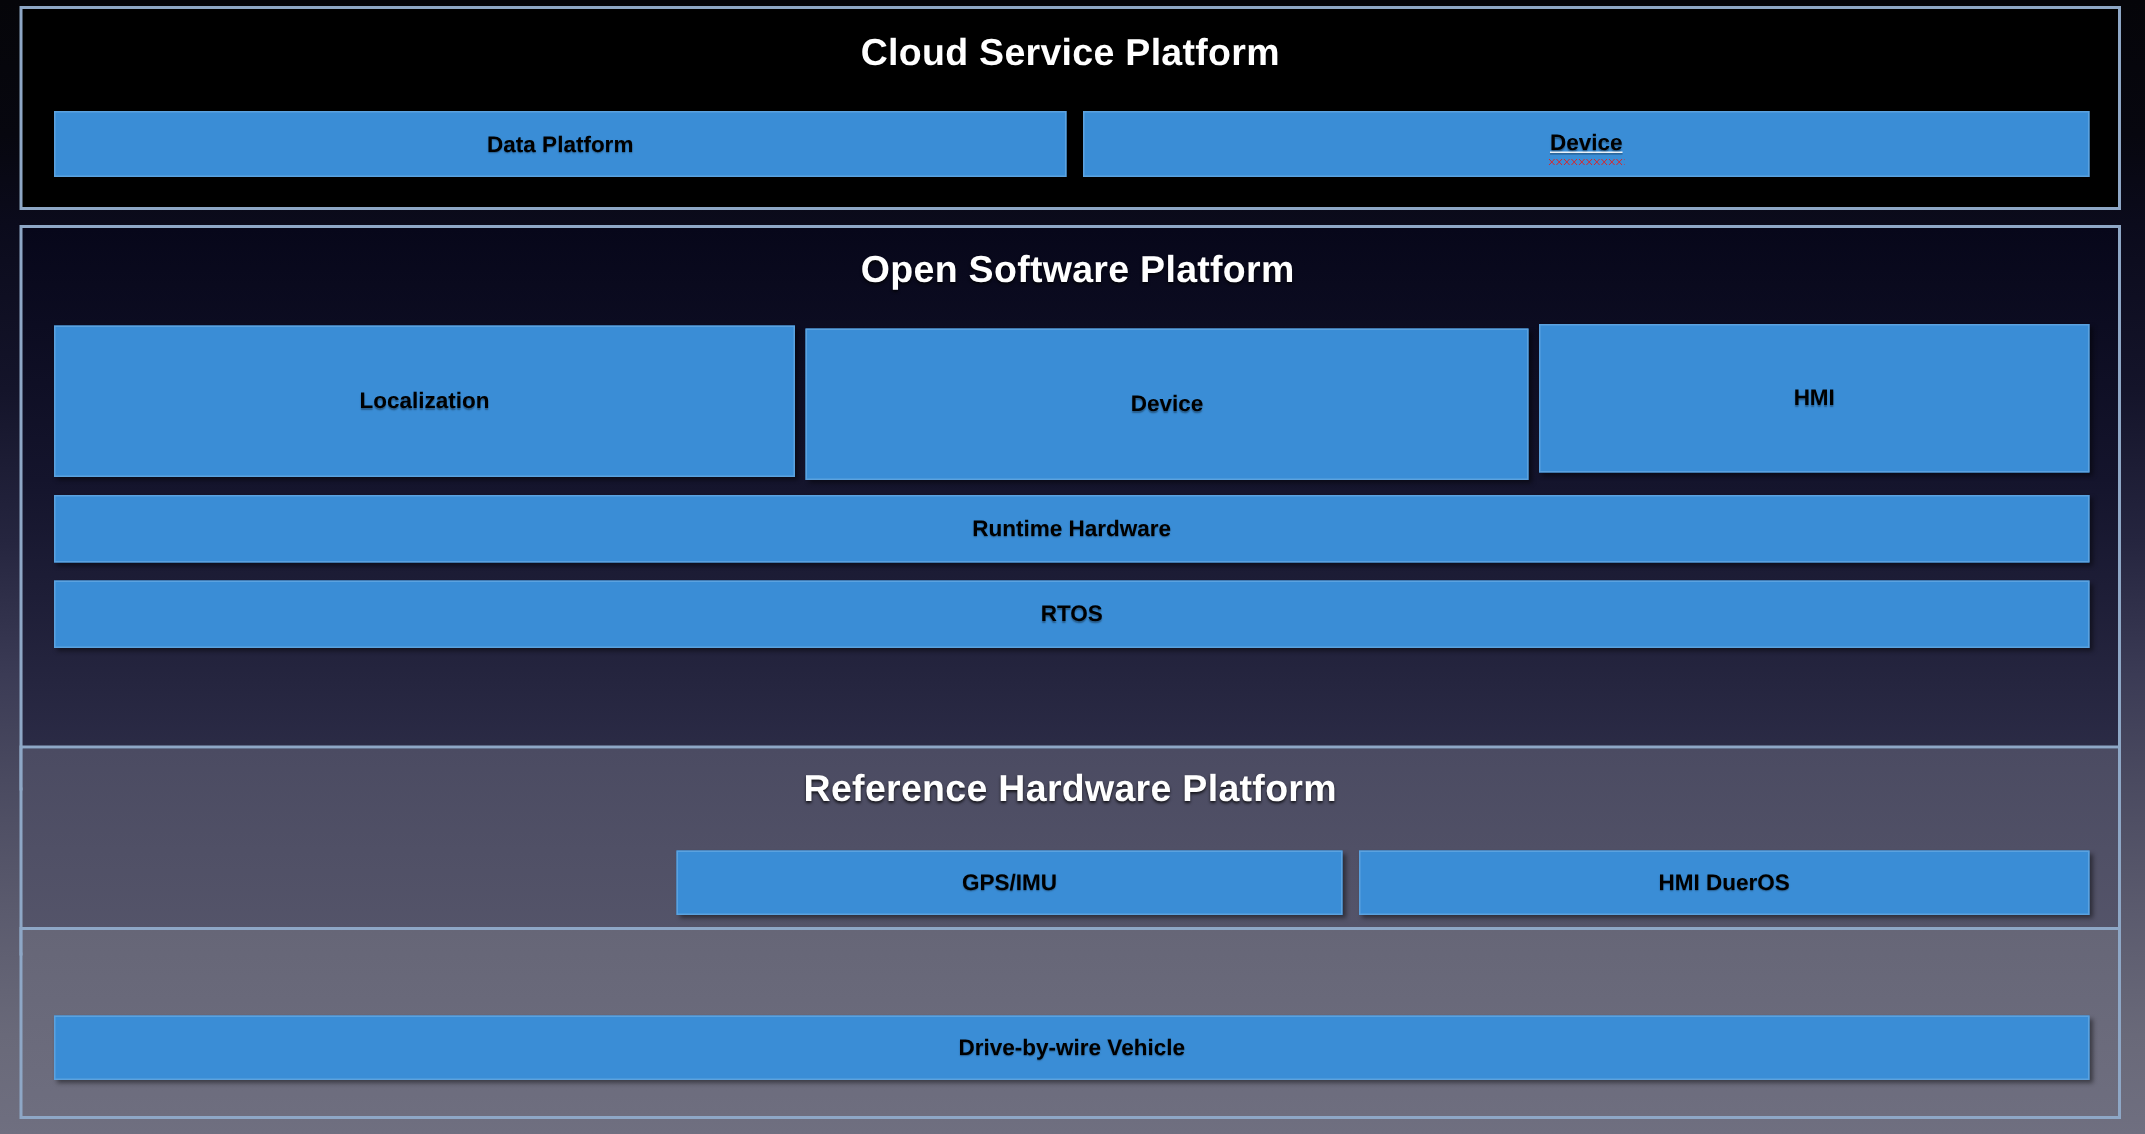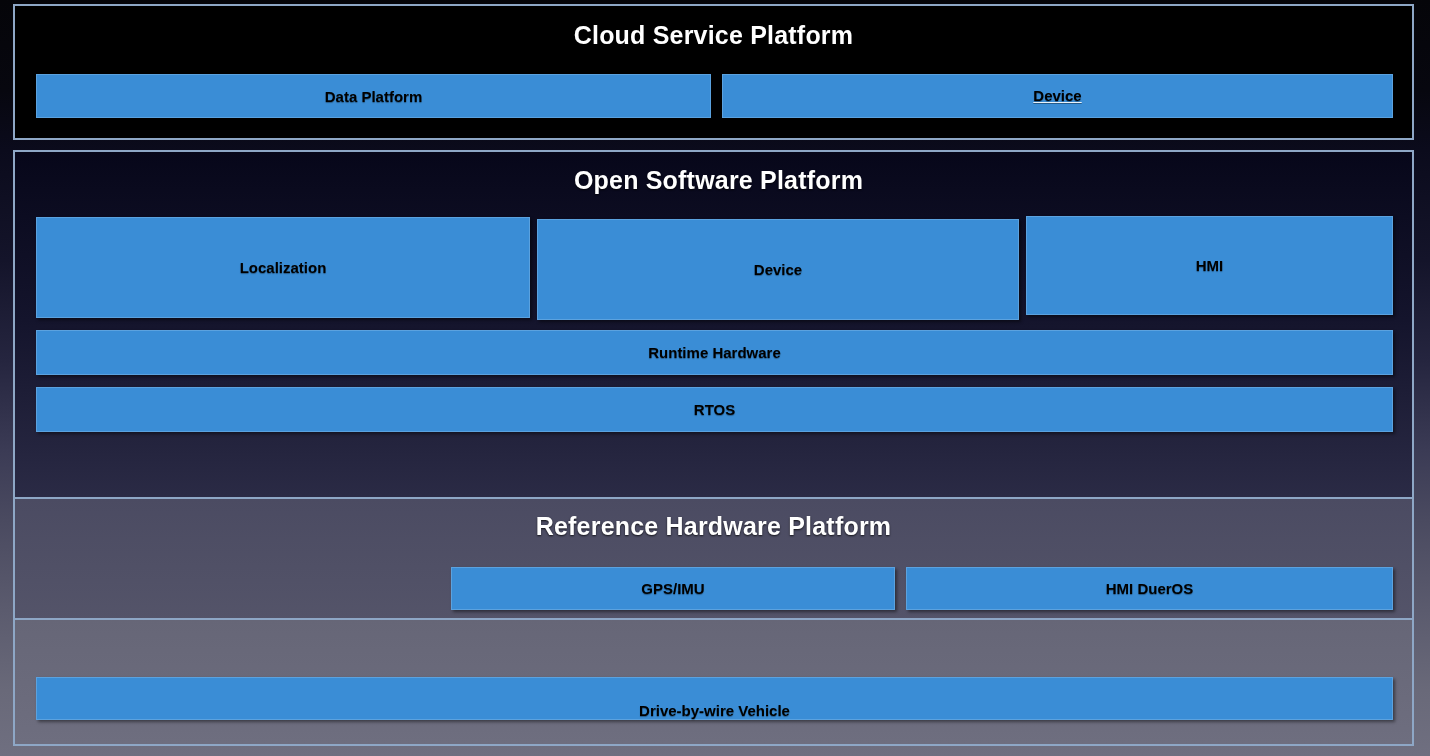--- a/index.html
+++ b/index.html
@@ -167,18 +167,18 @@
       <span class="block-label">GPS/IMU</span>
     </div>
 
     <div class="block" style="left: 891px; top: 68px; width: 487px; height: 43px;">
       <span class="block-label">HMI DuerOS</span>
     </div>
   </section>
 
   <section class="panel" id="panel-vehicle">
 
-    <div class="block" style="left: 21px; top: 57px; width: 1357px; height: 43px; align-items: flex-end;">
+    <div class="block" style="left: 21px; top: 57px; width: 1357px; height: 43px;">
       <span class="block-label">Drive-by-wire Vehicle</span>
     </div>
   </section>
 
 </div>
 
 </body></html>

